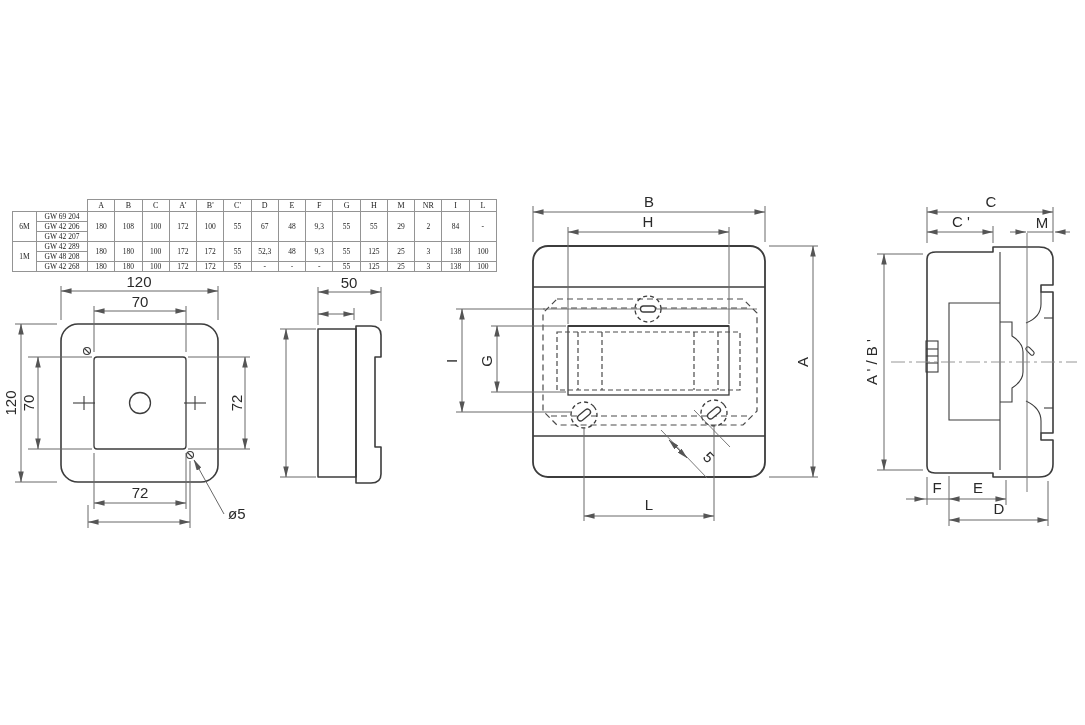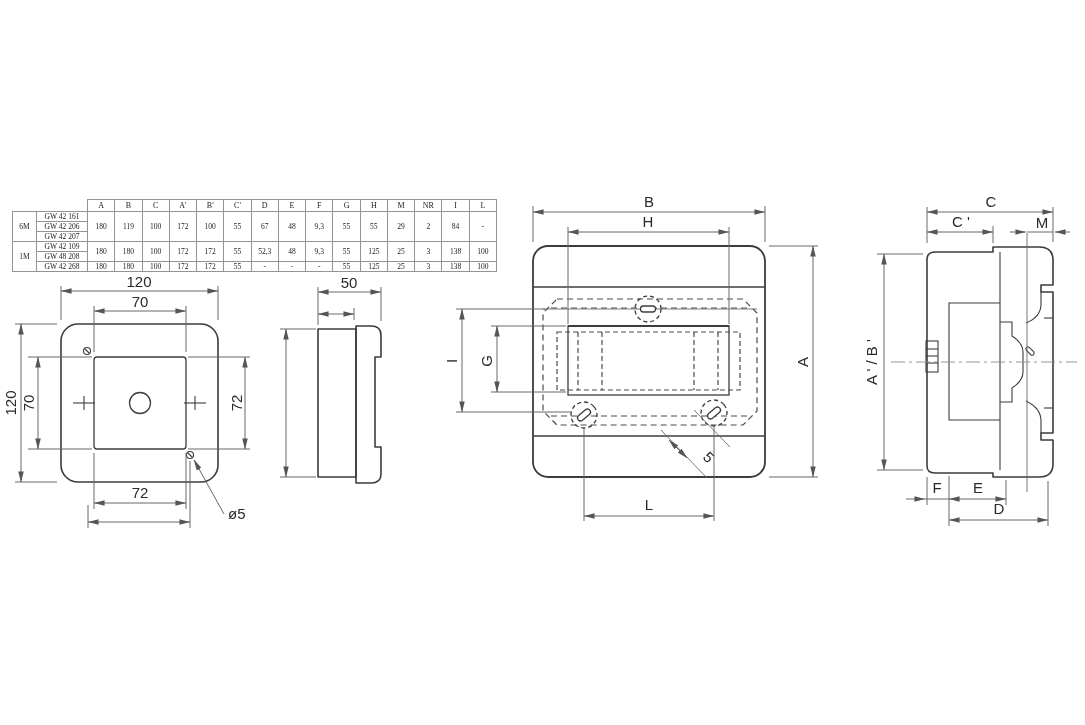--- a/index.html
+++ b/index.html
@@ -254,23 +254,23 @@
     <td>F</td>
     <td>G</td>
     <td>H</td>
     <td>M</td>
     <td>NR</td>
     <td>I</td>
     <td>L</td>
   </tr>
   <tr>
     <td rowspan="3">6M</td>
-    <td>GW 42 161</td>
+    <td>GW 69 204</td>
     <td rowspan="3">180</td>
-    <td rowspan="3">119</td>
+    <td rowspan="3">108</td>
     <td rowspan="3">100</td>
     <td rowspan="3">172</td>
     <td rowspan="3">100</td>
     <td rowspan="3">55</td>
     <td rowspan="3">67</td>
     <td rowspan="3">48</td>
     <td rowspan="3">9,3</td>
     <td rowspan="3">55</td>
     <td rowspan="3">55</td>
     <td rowspan="3">29</td>
@@ -279,21 +279,21 @@
     <td rowspan="3">-</td>
   </tr>
   <tr>
     <td>GW 42 206</td>
   </tr>
   <tr>
     <td>GW 42 207</td>
   </tr>
   <tr>
     <td rowspan="3">1M</td>
-    <td>GW 42 109</td>
+    <td>GW 42 289</td>
     <td rowspan="2">180</td>
     <td rowspan="2">180</td>
     <td rowspan="2">100</td>
     <td rowspan="2">172</td>
     <td rowspan="2">172</td>
     <td rowspan="2">55</td>
     <td rowspan="2">52,3</td>
     <td rowspan="2">48</td>
     <td rowspan="2">9,3</td>
     <td rowspan="2">55</td>

